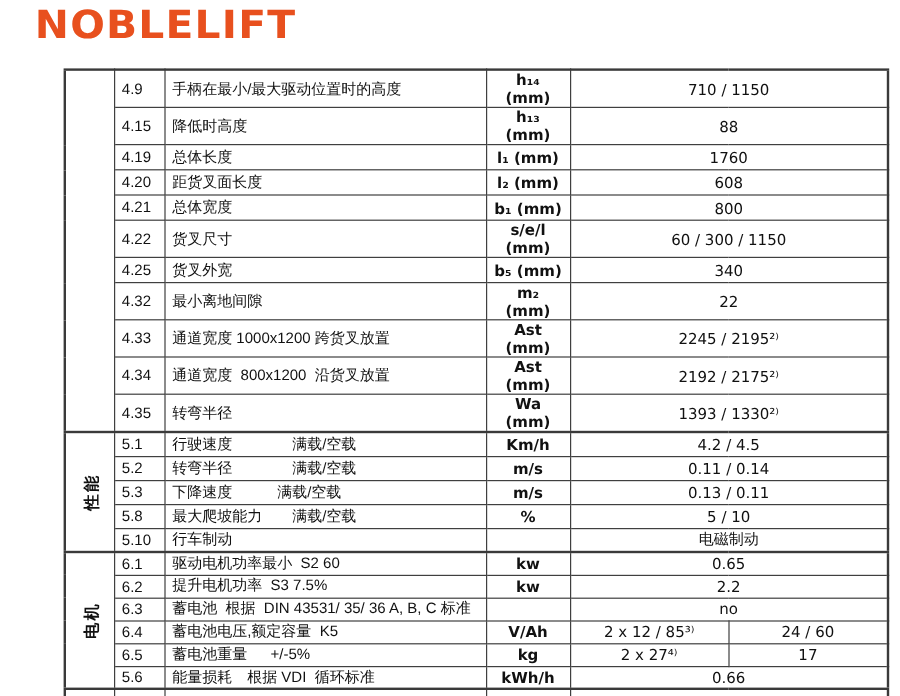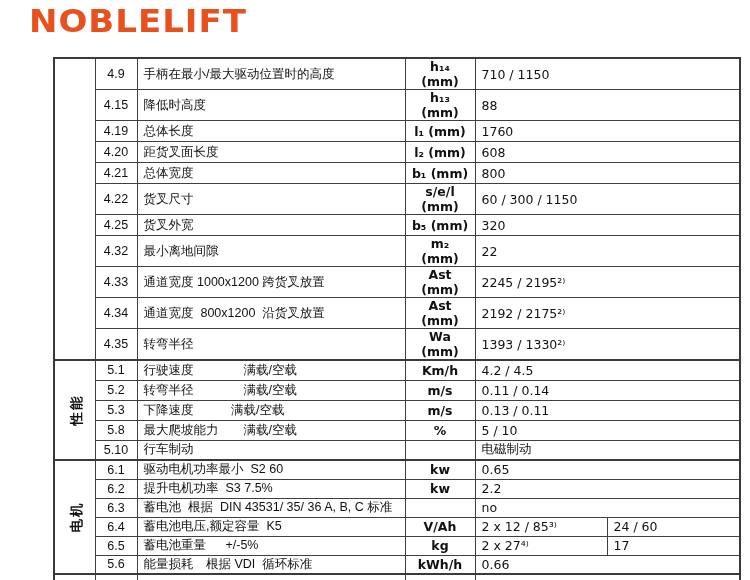--- a/index.html
+++ b/index.html
@@ -30,31 +30,31 @@
   tbody.sec-dim  tr{height:21px;}
   tbody.sec-perf tr{height:20px;}
   tbody.sec-motor tr{height:19px;}
   tbody.sec-other tr{height:34px;}
   td.cat{text-align:center;padding:0;}
   td.cat span{
     display:inline-block;transform:rotate(-90deg);white-space:nowrap;
     font-family:"Liberation Serif","DejaVu Serif",serif;
     font-weight:bold;font-size:13.5px;letter-spacing:2px;
   }
-  td.no{text-align:center;font-size:12.5px;}
+  td.no{font-size:12.5px;}
   td.desc{
     font-family:Liberation Sans, sans-serif;
     font-size:13px;white-space:pre-wrap;padding-left:10px;
   }
   td.unit{
     text-align:center;font-weight:bold;font-size:12.5px;
     font-family:"DejaVu Sans",sans-serif;padding:0 2px;
   }
   td.val{
-    font-size:12.5px;
+    text-align:center;font-size:12.5px;
     font-family:"DejaVu Sans",sans-serif;
   }
 </style>
 </head>
 <body>
 
 <div class="logo">NOBLELIFT</div>
 
 <table class="spec">
   <colgroup>
@@ -101,21 +101,21 @@
     <tr>
       <td class="no">4.22</td>
       <td class="desc">货叉尺寸</td>
       <td class="unit">s/e/l (mm)</td>
       <td class="val" colspan="2">60 / 300 / 1150</td>
     </tr>
     <tr>
       <td class="no">4.25</td>
       <td class="desc">货叉外宽</td>
       <td class="unit">b₅ (mm)</td>
-      <td class="val" colspan="2">320</td>
+      <td class="val" colspan="2">340</td>
     </tr>
     <tr>
       <td class="no">4.32</td>
       <td class="desc">最小离地间隙</td>
       <td class="unit">m₂ (mm)</td>
       <td class="val" colspan="2">22</td>
     </tr>
     <tr>
       <td class="no">4.33</td>
       <td class="desc">通道宽度 1000x1200 跨货叉放置</td>

